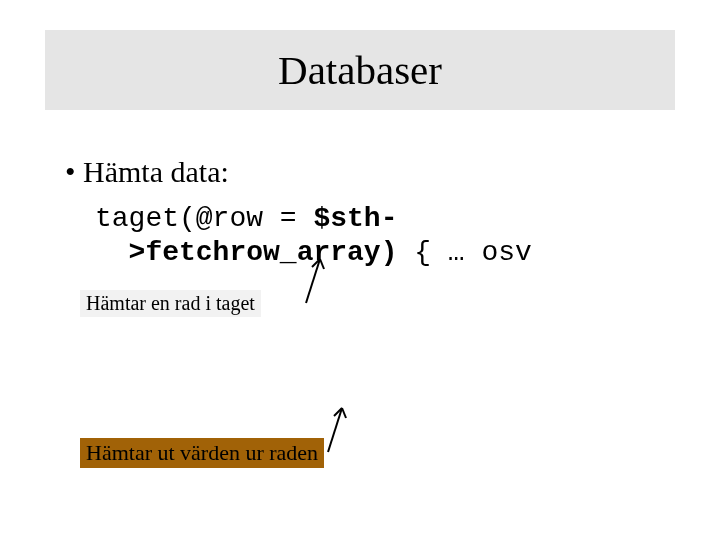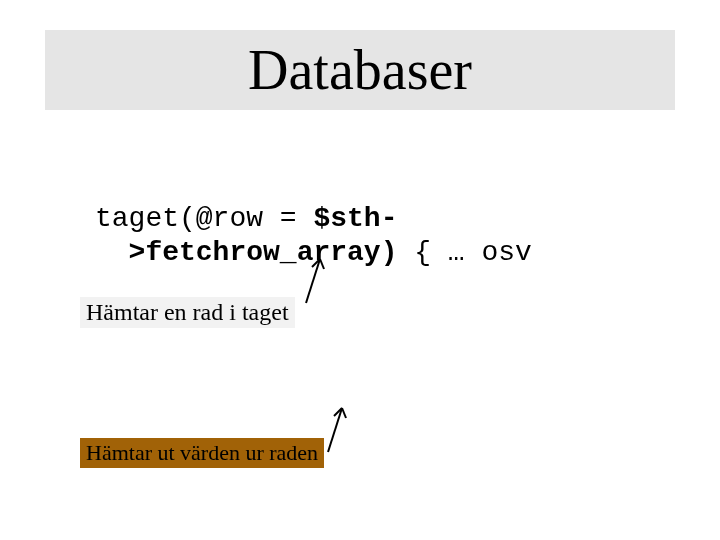--- a/index.html
+++ b/index.html
@@ -24,21 +24,21 @@
     width: 630px;
     height: 80px;
     background: #e5e5e5;
     display: flex;
     align-items: center;
     justify-content: center;
   }
   .title-bar h1 {
     margin: 16px;
     font-weight: normal;
-    font-size: 56px;
+    font-size: 41px;
   }
   .bullet {
     position: absolute;
     left: 65px;
     top: 155px;
     font-size: 30px;
   }
   .bullet::before {
     content: "• ";
   }
@@ -53,23 +53,22 @@
     white-space: pre-wrap;
   }
   .code1 .bold {
     font-weight: bold;
   }
   .note1 {
     position: absolute;
     left: 80px;
     top: 290px;
     background: #f2f2f2;
-    font-size: 24px;
+    font-size: 20px;
     padding: 2px 6px;
-    margin-top: 7px;
   }
   .arrow1 {
     position: absolute;
     left: 300px;
     top: 253px;
     width: 30px;
     height: 55px;
   }
   .code2 {
     position: absolute;
@@ -103,20 +102,21 @@
 </style>
 </head>
 <body>
 
 <div class="slide">
 
   <div class="title-bar">
     <h1>Databaser</h1>
   </div>
 
+  <div class="bullet">Hämta data:</div>
 
   <div class="code1"><span>taget(@row = </span><span class="bold">$sth-
   &gt;fetchrow_array)</span><span> { … osv</span></div>
 
   <svg class="arrow1" viewBox="0 0 30 55">
     <line x1="6" y1="50" x2="20" y2="6"></line>
     <line x1="20" y1="6" x2="12" y2="14"></line>
     <line x1="20" y1="6" x2="24" y2="16"></line>
   </svg>
 

